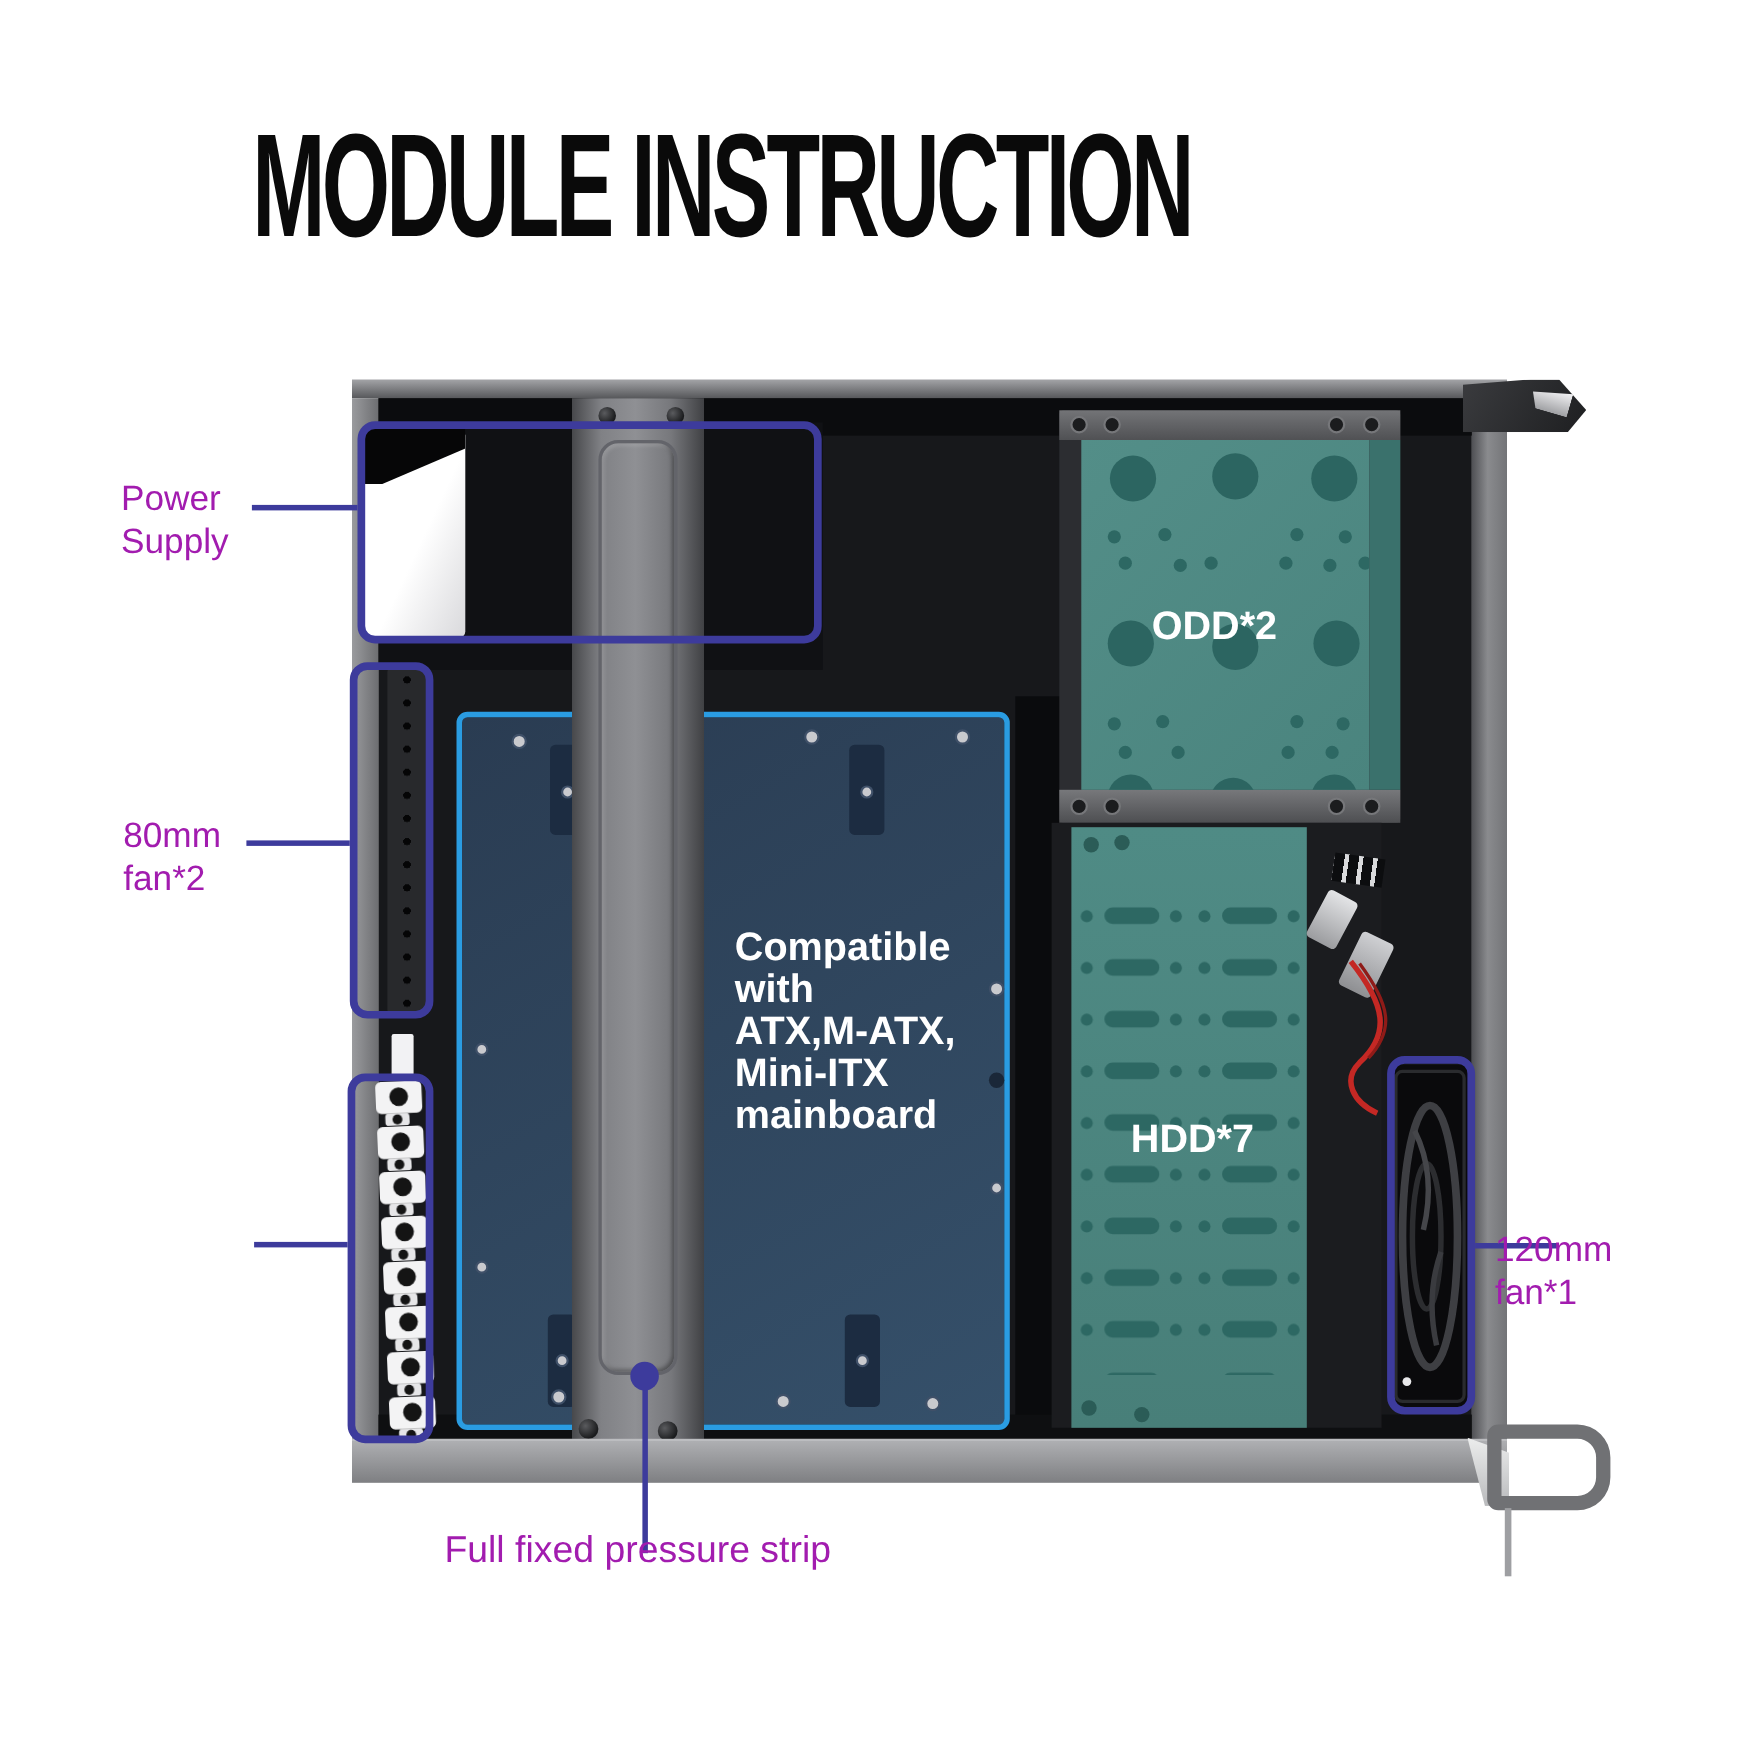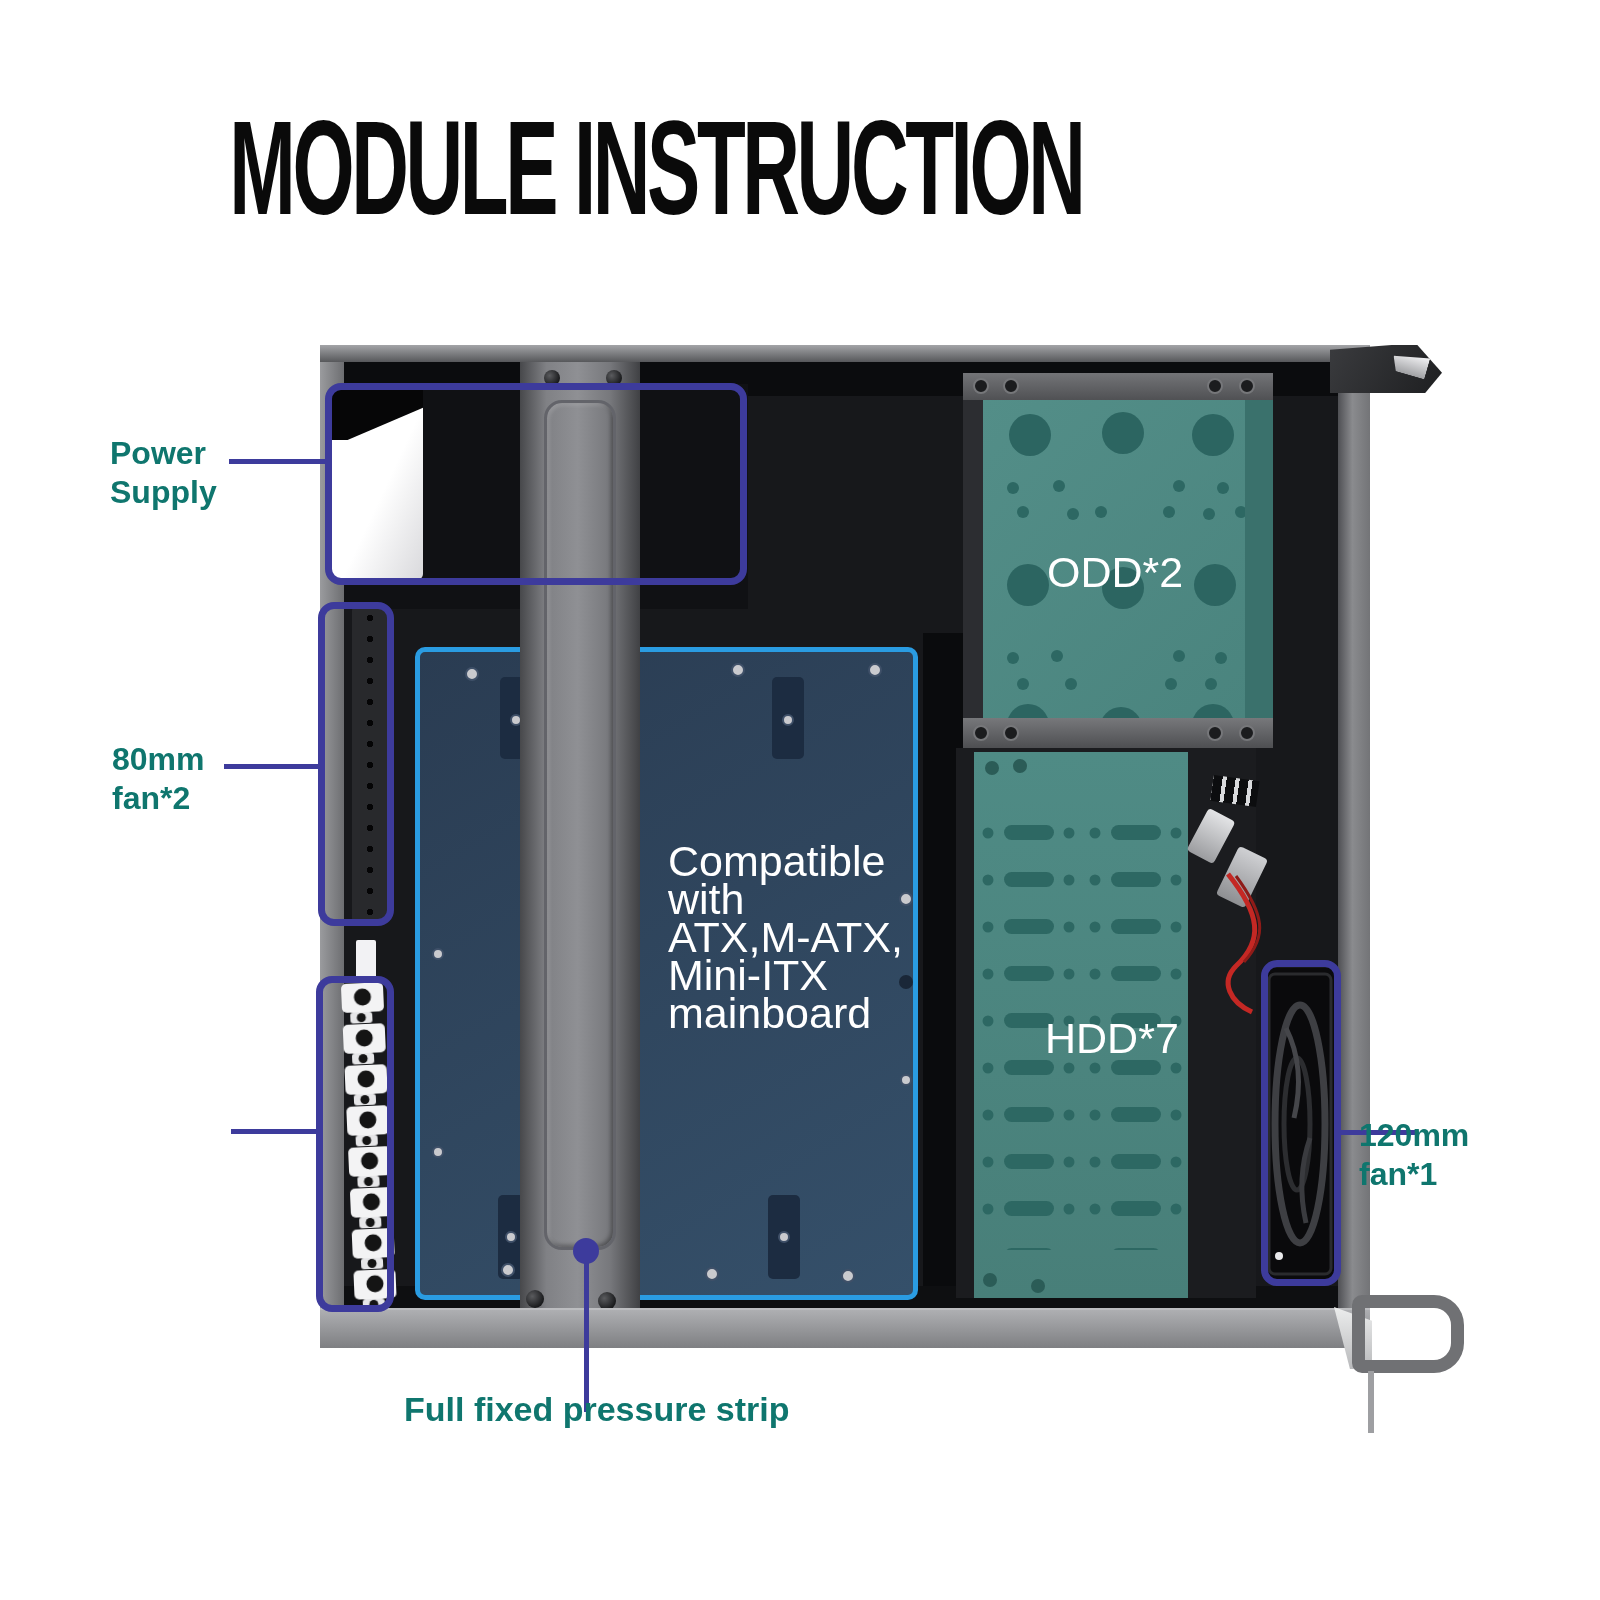--- a/index.html
+++ b/index.html
@@ -76,22 +76,22 @@
   .handle-bottom{left:1032px;top:950px;width:112px;height:78px;border:13px solid #707174;
               border-radius:10px 30px 30px 10px;box-sizing:border-box;}
   .handle-chrome{left:1014px;top:962px;width:38px;height:62px;background:linear-gradient(#eceded,#b9babc);
               clip-path:polygon(0 0,100% 22%,100% 100%,42% 100%);}
   .handle-rod{left:1048px;top:1026px;width:6px;height:62px;background:#9e9fa2;}
 
   
   .navy{position:absolute;border:7px solid #3d3b9c;border-radius:16px;box-sizing:border-box;}
   .line{position:absolute;background:#3d3b9c;}
   .dot{position:absolute;width:26px;height:26px;border-radius:50%;background:#3d3b9c;}
-  .callout{position:absolute;font-weight:bold;font-size:32px;line-height:39px;color:#0f766e;white-space:pre-line;}
-  .partlabel{position:absolute;font-weight:normal;font-size:43px;color:#fff;white-space:pre-line;}
+  .callout{position:absolute;font-weight:normal;font-size:32px;line-height:39px;color:#a21caf;white-space:pre-line;}
+  .partlabel{position:absolute;font-weight:bold;font-size:36px;color:#fff;white-space:pre-line;}
 </style>
 </head>
 <body>
 
 <div id="canvas">
 
   <div class="title-wrap">
     <span class="title-text">MODULE INSTRUCTION</span>
   </div>
 
@@ -214,21 +214,21 @@
               <rect x="30" y="15" width="50" height="15" rx="7.5" fill="#2d6863"></rect>
               <circle cx="95" cy="23" r="5.5" fill="#2d6863"></circle>
             </pattern>
           </defs>
           <rect y="58" width="214" height="440" fill="url(#hddp)"></rect>
           <circle cx="18" cy="16" r="7" fill="#2b5c57"></circle>
             <circle cx="46" cy="14" r="7" fill="#2b5c57"></circle>
           <circle cx="16" cy="528" r="7" fill="#2b5c57"></circle>
             <circle cx="64" cy="534" r="7" fill="#2b5c57"></circle>
         </svg>
-        <div class="abs partlabel" style="left:54px;top:262px;margin-left:17px;">HDD*7</div>
+        <div class="abs partlabel" style="left:54px;top:262px;">HDD*7</div>
       </div>
 
       <div class="abs pins"></div>
       <div class="abs conn1"></div>
       <div class="abs conn2"></div>
       <svg class="abs wire-svg" width="90" height="150">
         <path d="M28,4 C60,44 64,70 36,96 C20,112 30,132 52,142" stroke="#c42824" stroke-width="5" fill="none"></path>
         <path d="M36,6 C64,44 68,66 44,92" stroke="#8f1b18" stroke-width="3" fill="none"></path>
       </svg>
 

